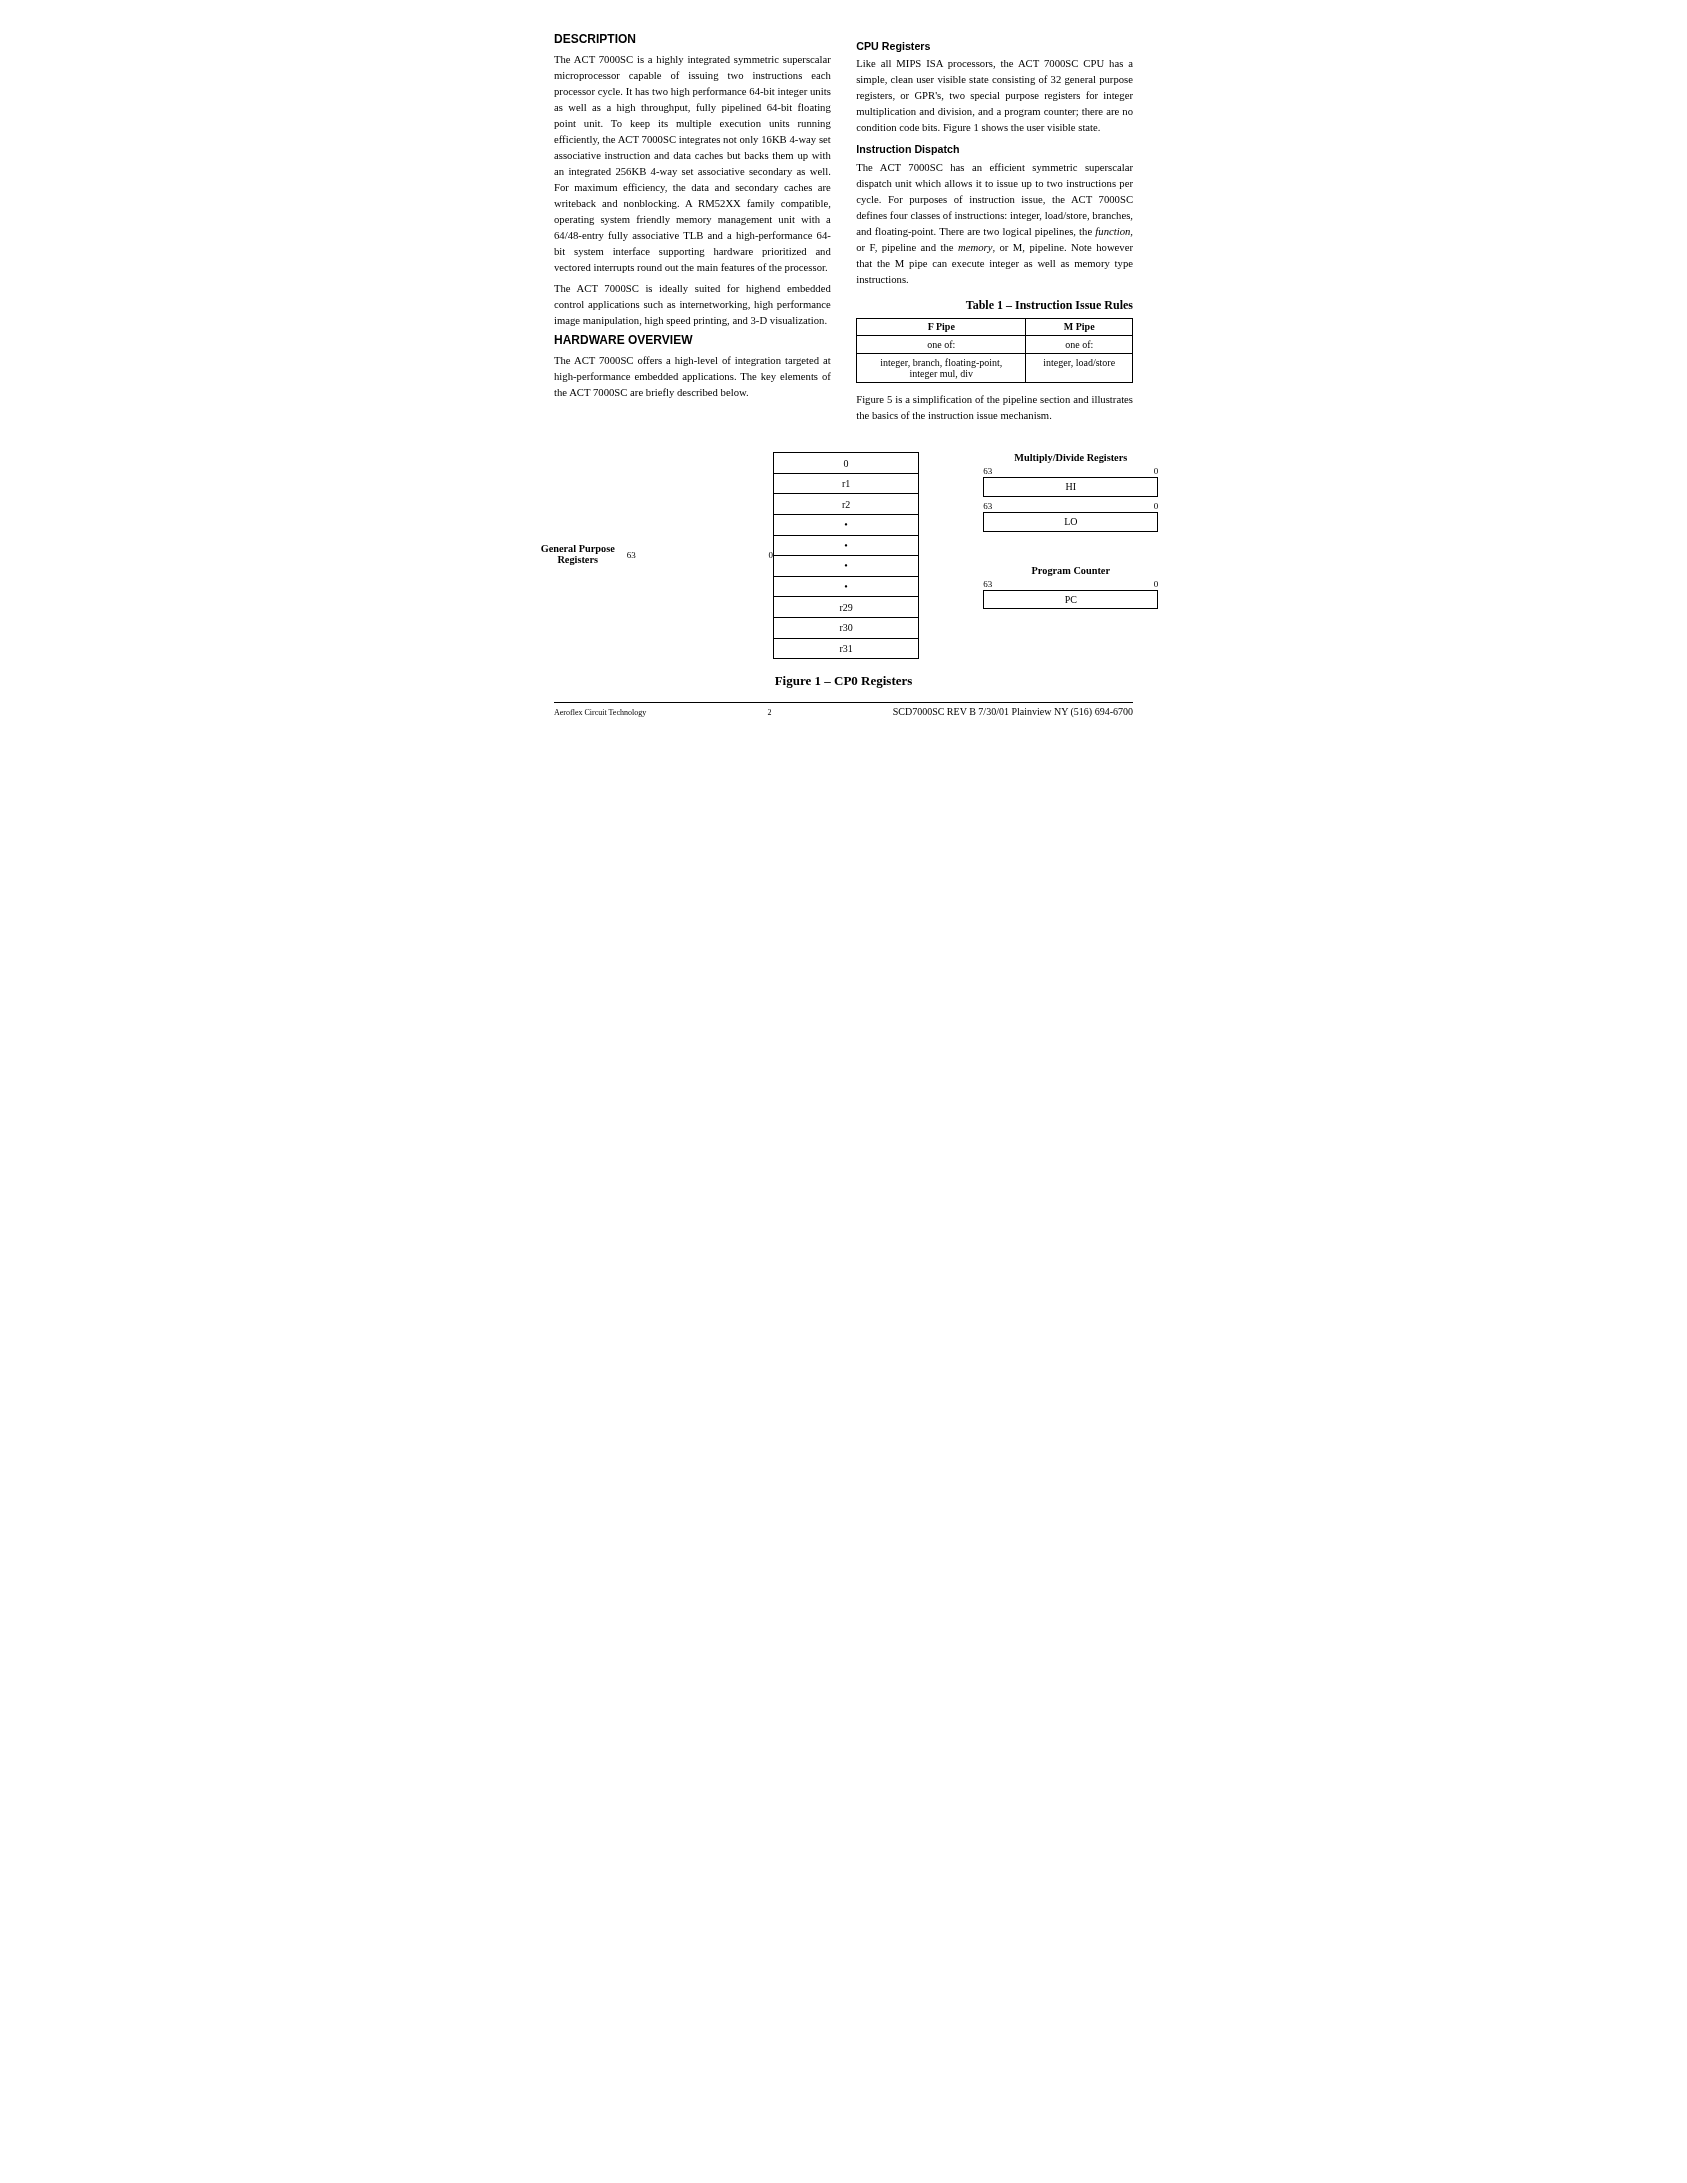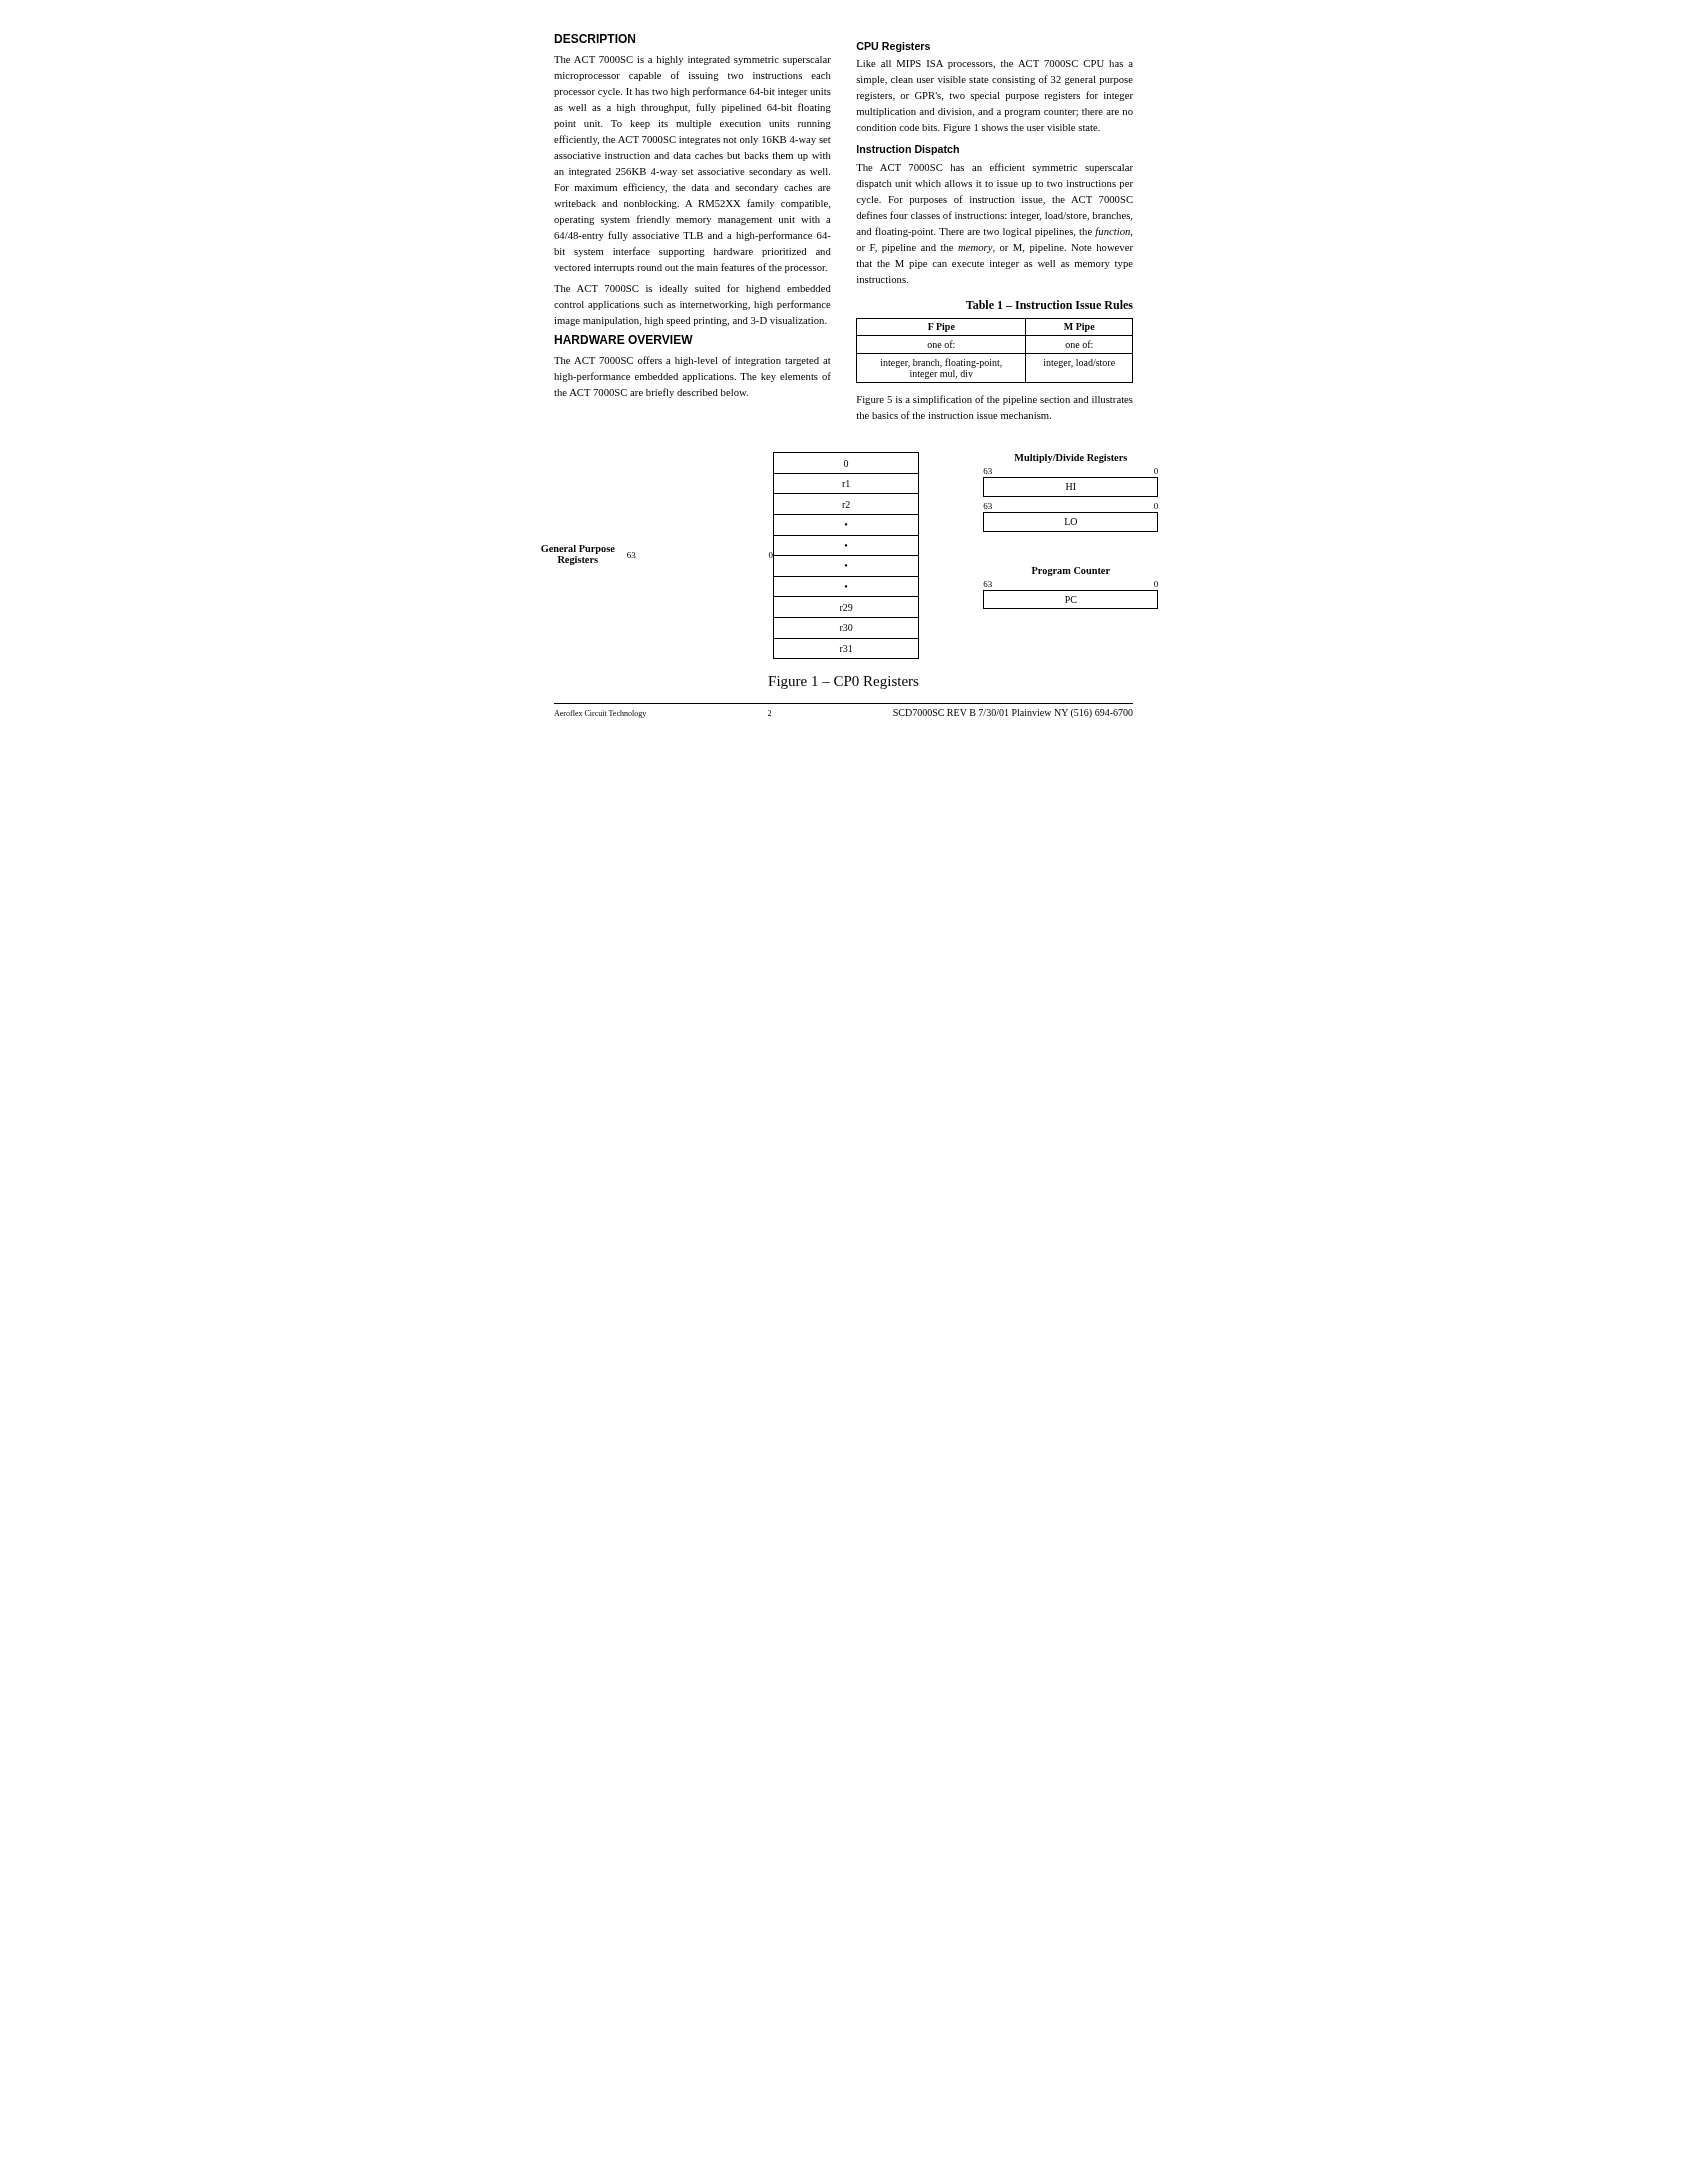--- a/index.html
+++ b/index.html
@@ -127,22 +127,22 @@
       gap: 33px;
     }
     .sub-reg-group {
       display: flex;
       flex-direction: column;
       align-items: center;
     }
     
     .figure-caption {
       text-align: center;
-      font-weight: normal;
-      font-size: 15px;
+      font-weight: bold;
+      font-size: 13px;
       margin-top: 14.3px;
       margin-bottom: 12.7px;
     }
     
     .footer {
       display: flex;
       justify-content: space-between;
       align-items: flex-end;
       border-top: 1.2px solid #000;
       margin-top: 8px;

